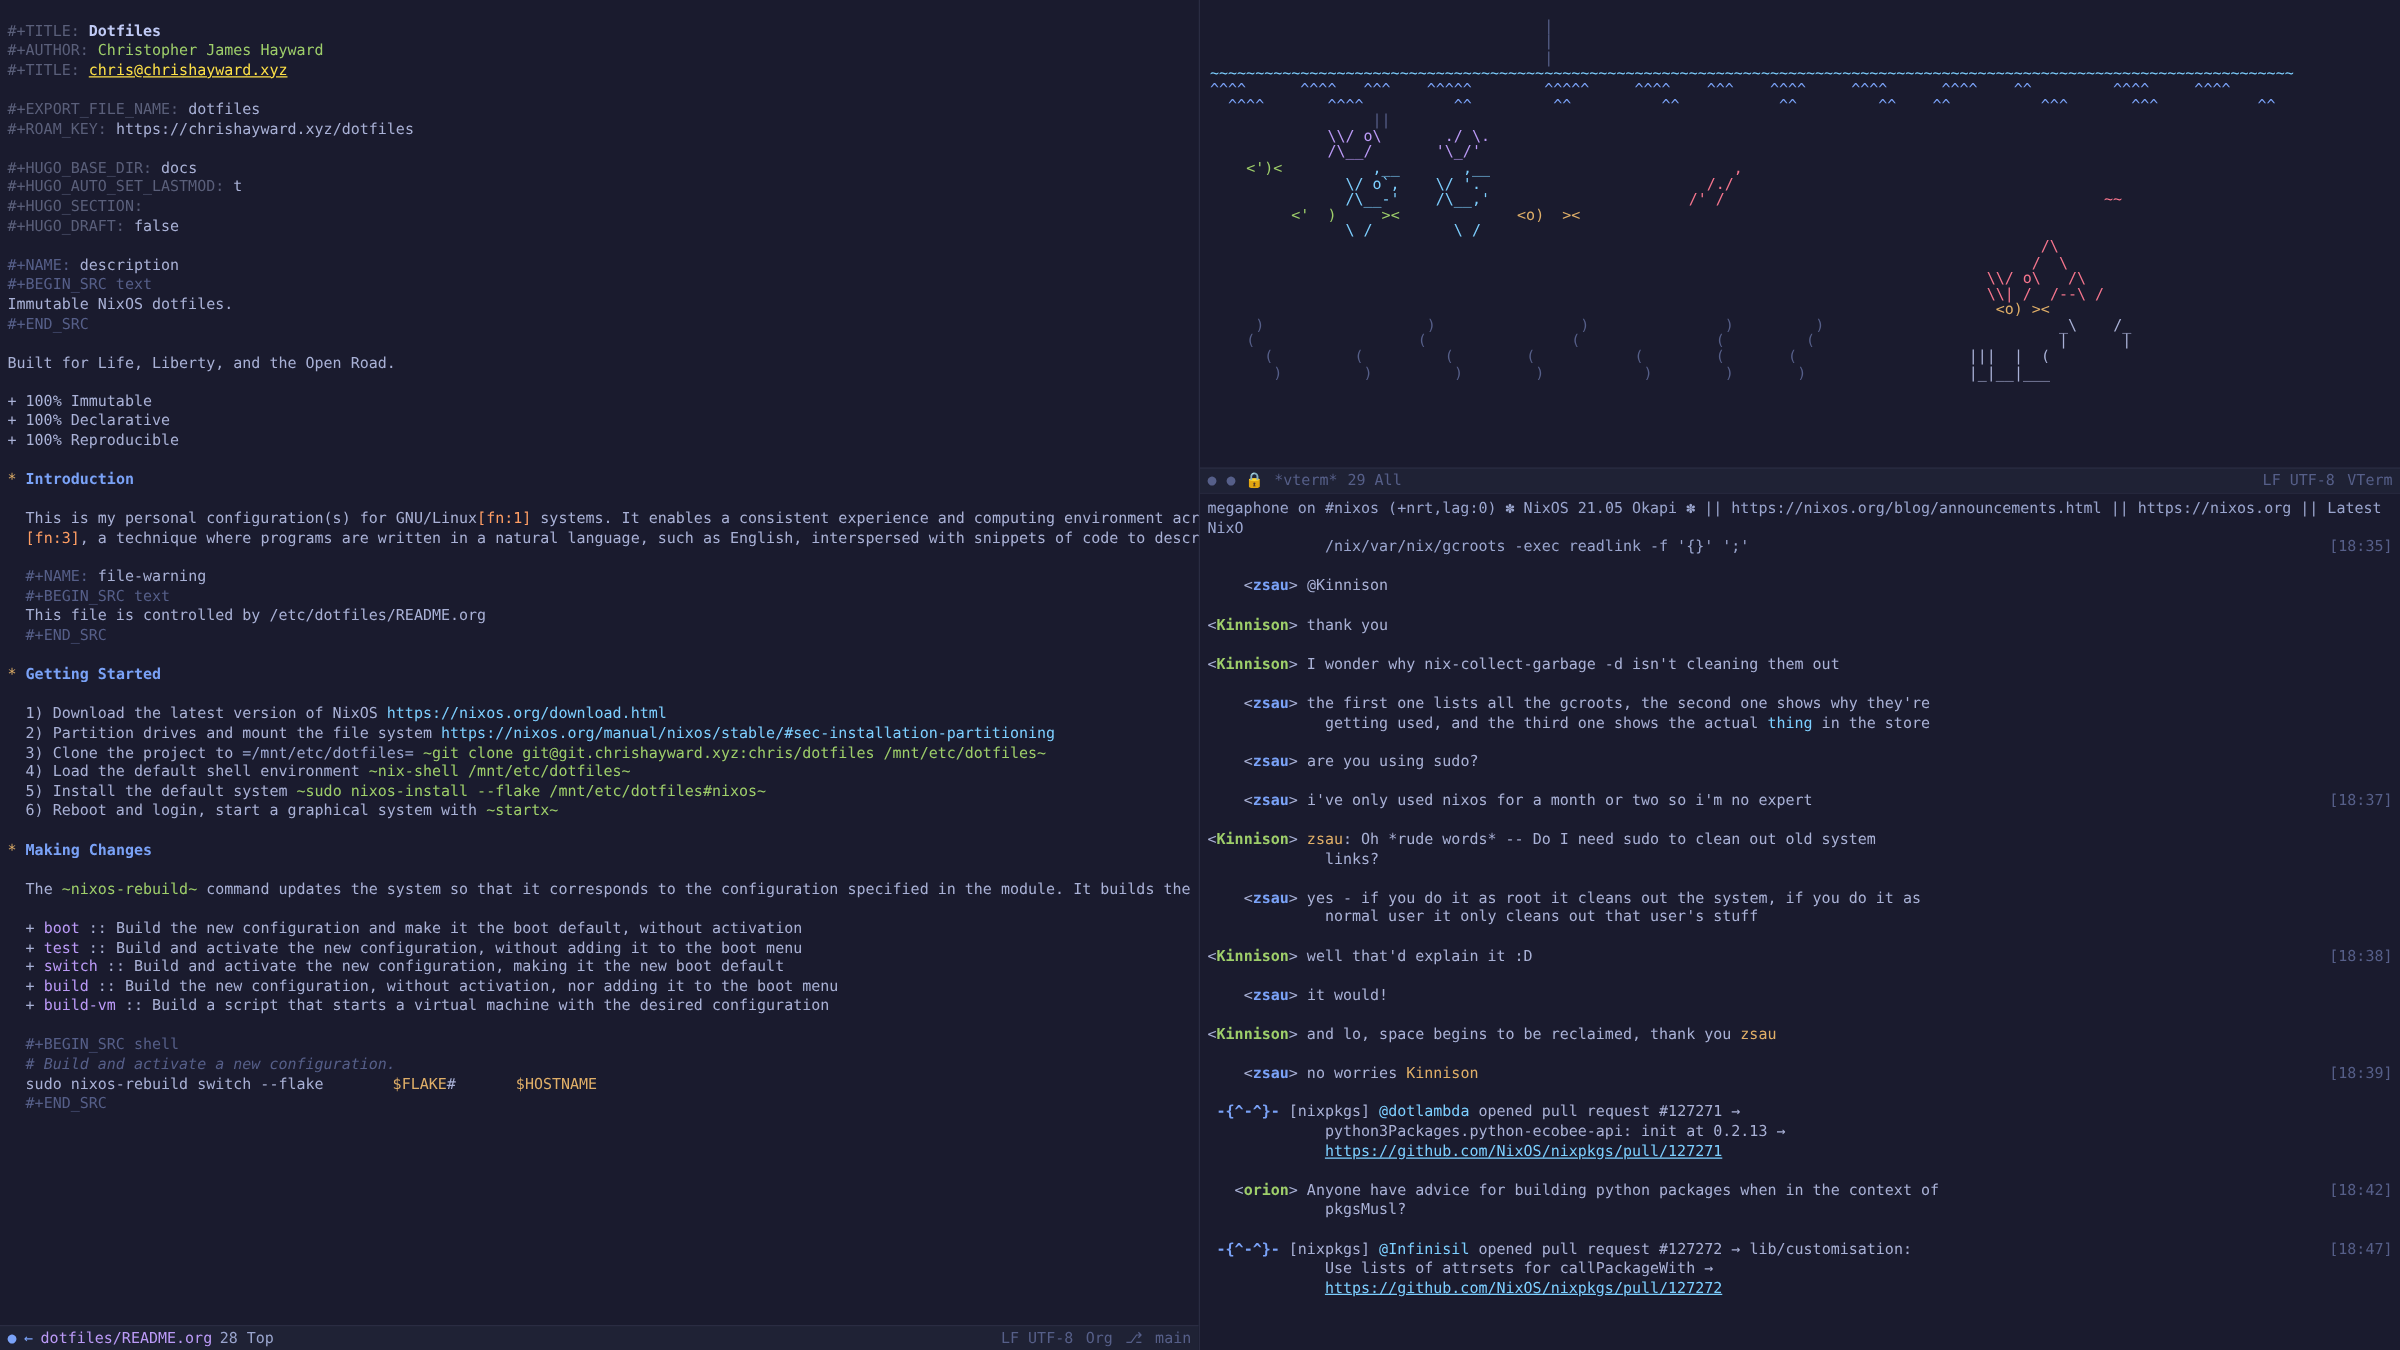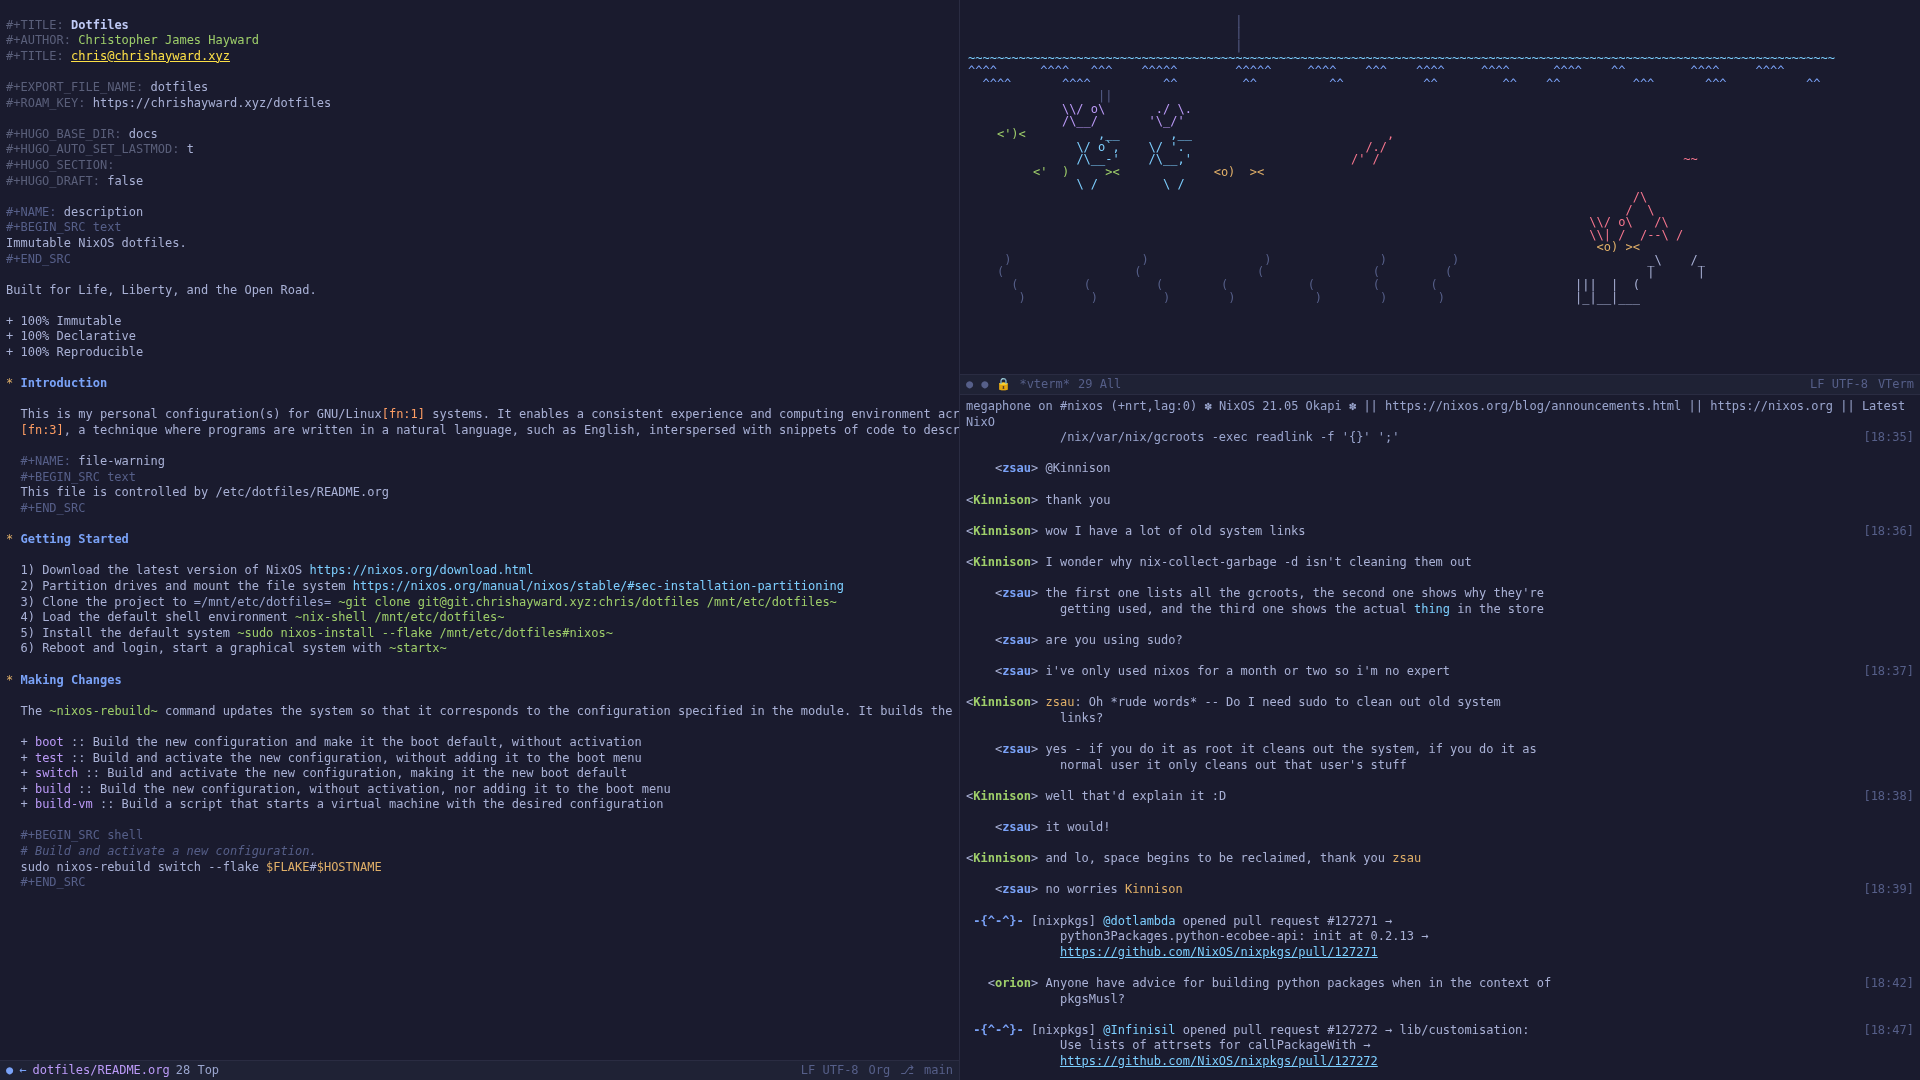--- a/index.html
+++ b/index.html
@@ -47,21 +47,21 @@
 .author { color: #9ece6a; }
 .email { color: #fde047; text-decoration: underline; }
 .link { color: #7dcfff; }
 .heading { color: #7aa2f7; font-weight: bold; }
 .star { color: #e0af68; }
 .code { color: #bb9af7; }
 .verb { color: #9aa5ce; }
 .fn { color: #ff9e64; }
 .cmd { color: #9ece6a; }
 .src-begin { color: #565f89; text-align: center; }
-.var { color: #e0af68; }
+.var { color: #e0af68; margin-left: 48px; }
 .comment { color: #565f89; font-style: italic; margin-top: 24px; }
 
 .ascii-pane {
   padding: 2px 8px;
   white-space: pre;
   color: #565f89;
   font-size: 12px;
   line-height: 1.05;
   overflow: hidden;
 }
@@ -221,21 +221,20 @@
         <span>VTerm</span>
       </span>
     </div>
   </div>
 
   <div class="subpane-bottom">
     <div class="chat-content"><span class="topic"><span>megaphone on #nixos (+nrt,lag:0) </span>✽<span> NixOS 21.05 Okapi </span>✽<span> || https://nixos.org/blog/announcements.html || https://nixos.org || Latest NixO</span></span>
 <div class="line"><div class="col-msg">             <span class="verb">/nix/var/nix/gcroots -exec readlink -f '{}' ';'</span></div><div class="col-ts">[18:35]</div></div>
 <div class="line"><div class="col-msg">    &lt;<span class="nick2">zsau</span>&gt; <span>@Kinnison</span></div><div class="col-ts"></div></div>
 <div class="line"><div class="col-msg">&lt;<span class="nick">Kinnison</span>&gt; <span>thank you</span></div><div class="col-ts"></div></div>
-<div class="line"><div class="col-msg">&lt;<span class="nick">Kinnison</span>&gt; <span>wow I have a lot of old system links</span></div><div class="col-ts">[18:36]</div></div>
 <div class="line"><div class="col-msg">&lt;<span class="nick">Kinnison</span>&gt; <span>I wonder why nix-collect-garbage -d isn't cleaning them out</span></div><div class="col-ts"></div></div>
 <div class="line"><div class="col-msg">    &lt;<span class="nick2">zsau</span>&gt; the first one lists all the gcroots, the second one shows why they're
              getting used, and the third one shows the actual <span class="chat-word">thing</span> in the store</div><div class="col-ts"></div></div>
 <div class="line"><div class="col-msg">    &lt;<span class="nick2">zsau</span>&gt; <span>are you using sudo?</span></div><div class="col-ts"></div></div>
 <div class="line"><div class="col-msg">    &lt;<span class="nick2">zsau</span>&gt; <span>i've only used nixos for a month or two so i'm no expert</span></div><div class="col-ts">[18:37]</div></div>
 <div class="line"><div class="col-msg">&lt;<span class="nick">Kinnison</span>&gt; <span class="nick-me">zsau</span>: Oh *rude words* -- Do I need sudo to clean out old system
              links?</div><div class="col-ts"></div></div>
 <div class="line"><div class="col-msg">    &lt;<span class="nick2">zsau</span>&gt; yes - if you do it as root it cleans out the system, if you do it as
              normal user it only cleans out that user's stuff</div><div class="col-ts"></div></div>
 <div class="line"><div class="col-msg">&lt;<span class="nick">Kinnison</span>&gt; <span>well that'd explain it :D</span></div><div class="col-ts">[18:38]</div></div>

